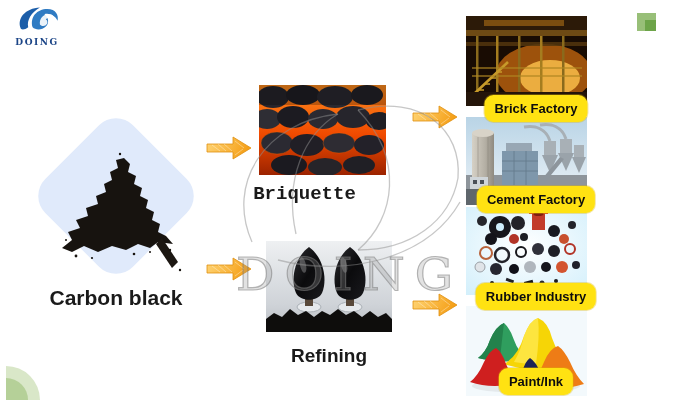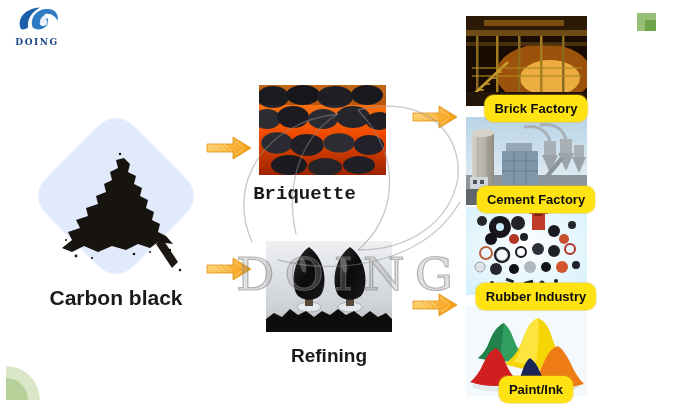--- a/index.html
+++ b/index.html
@@ -53,21 +53,21 @@
   #brick-img{top:16px;}
   #cement-img{top:117px;}
   #rubber-img{top:207px;}
   #paint-img{top:306px;}
   .badge{left:536px;transform:translateX(-50%);background:#ffe212;color:#0d0d0d;
          font-weight:bold;font-size:13px;padding:6px 10px;border-radius:9px;
          white-space:nowrap;z-index:6;box-shadow:0 0 0 1px rgba(220,180,0,.35);}
   #badge-brick{top:95px;}
   #badge-cement{top:186px;}
   #badge-rubber{top:283px;}
-  #badge-paint{top:376px;}
+  #badge-paint{top:368px;}
 
   
   #wm-swirl{left:218px;top:82px;z-index:5;pointer-events:none;}
   #wm-text{left:236px;top:246px;z-index:5;pointer-events:none;
            font-family:"DejaVu Serif",serif;font-size:48px;letter-spacing:10px;
            color:rgba(150,150,150,0.28);-webkit-text-stroke:1.2px rgba(125,125,125,0.55);
            transform:scaleY(0.95);}
   .z2{z-index:2;} .z4{z-index:4;}
 </style>
 </head>

